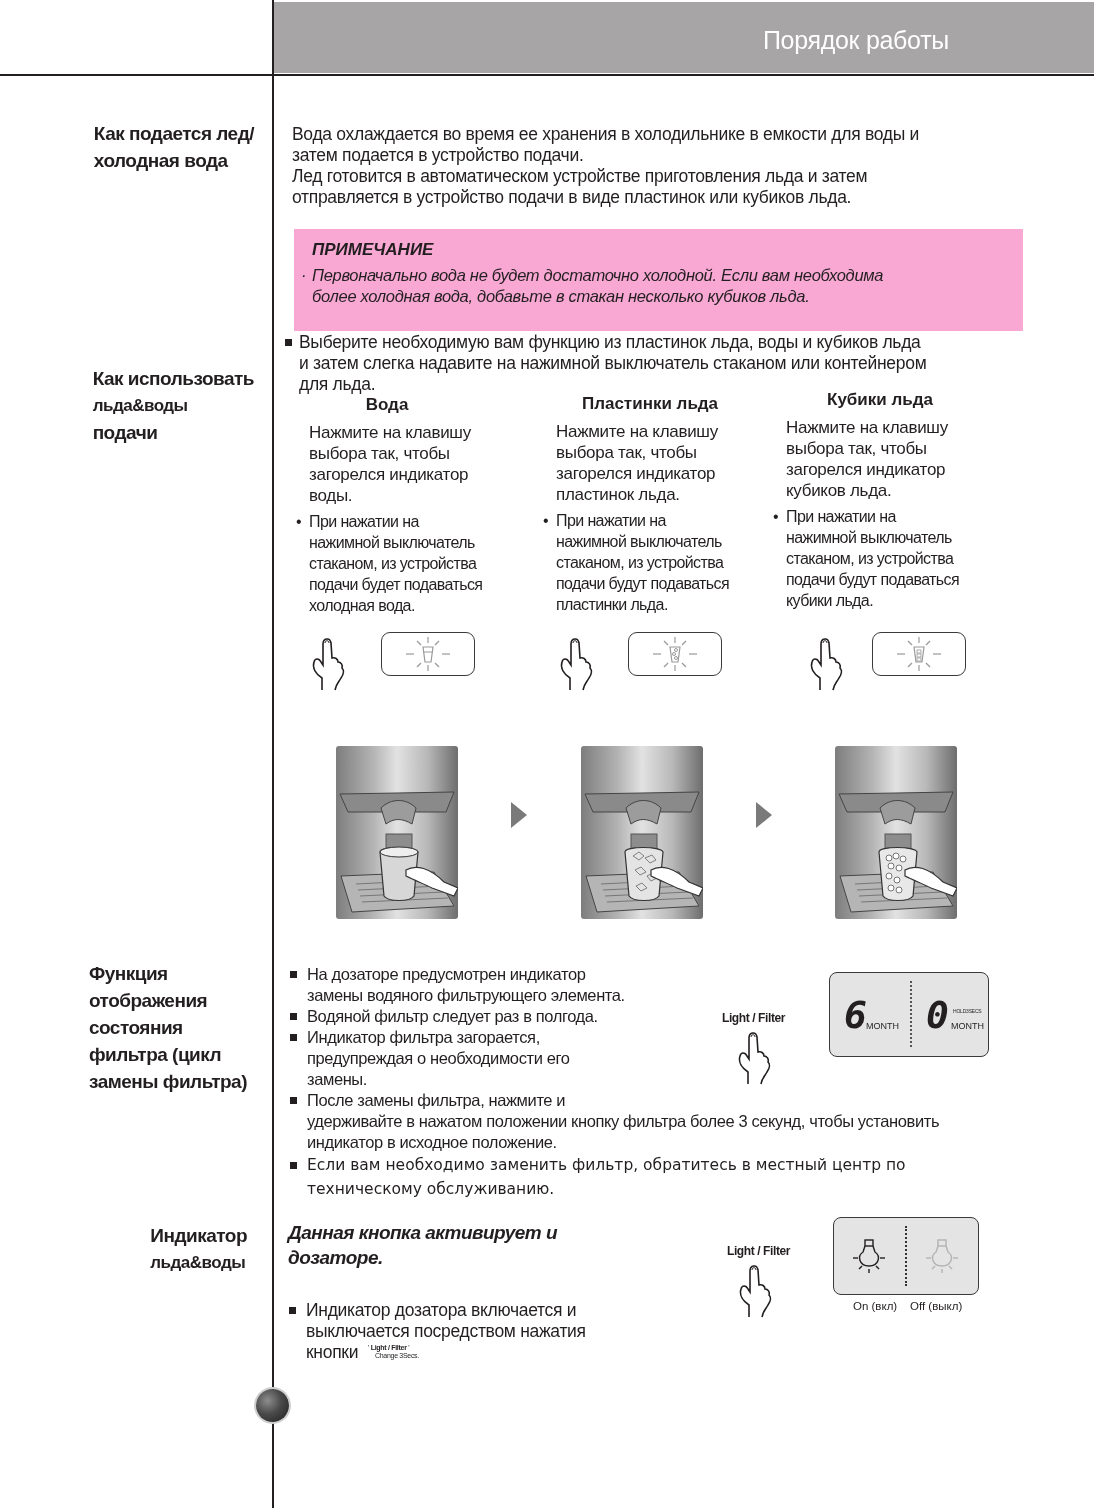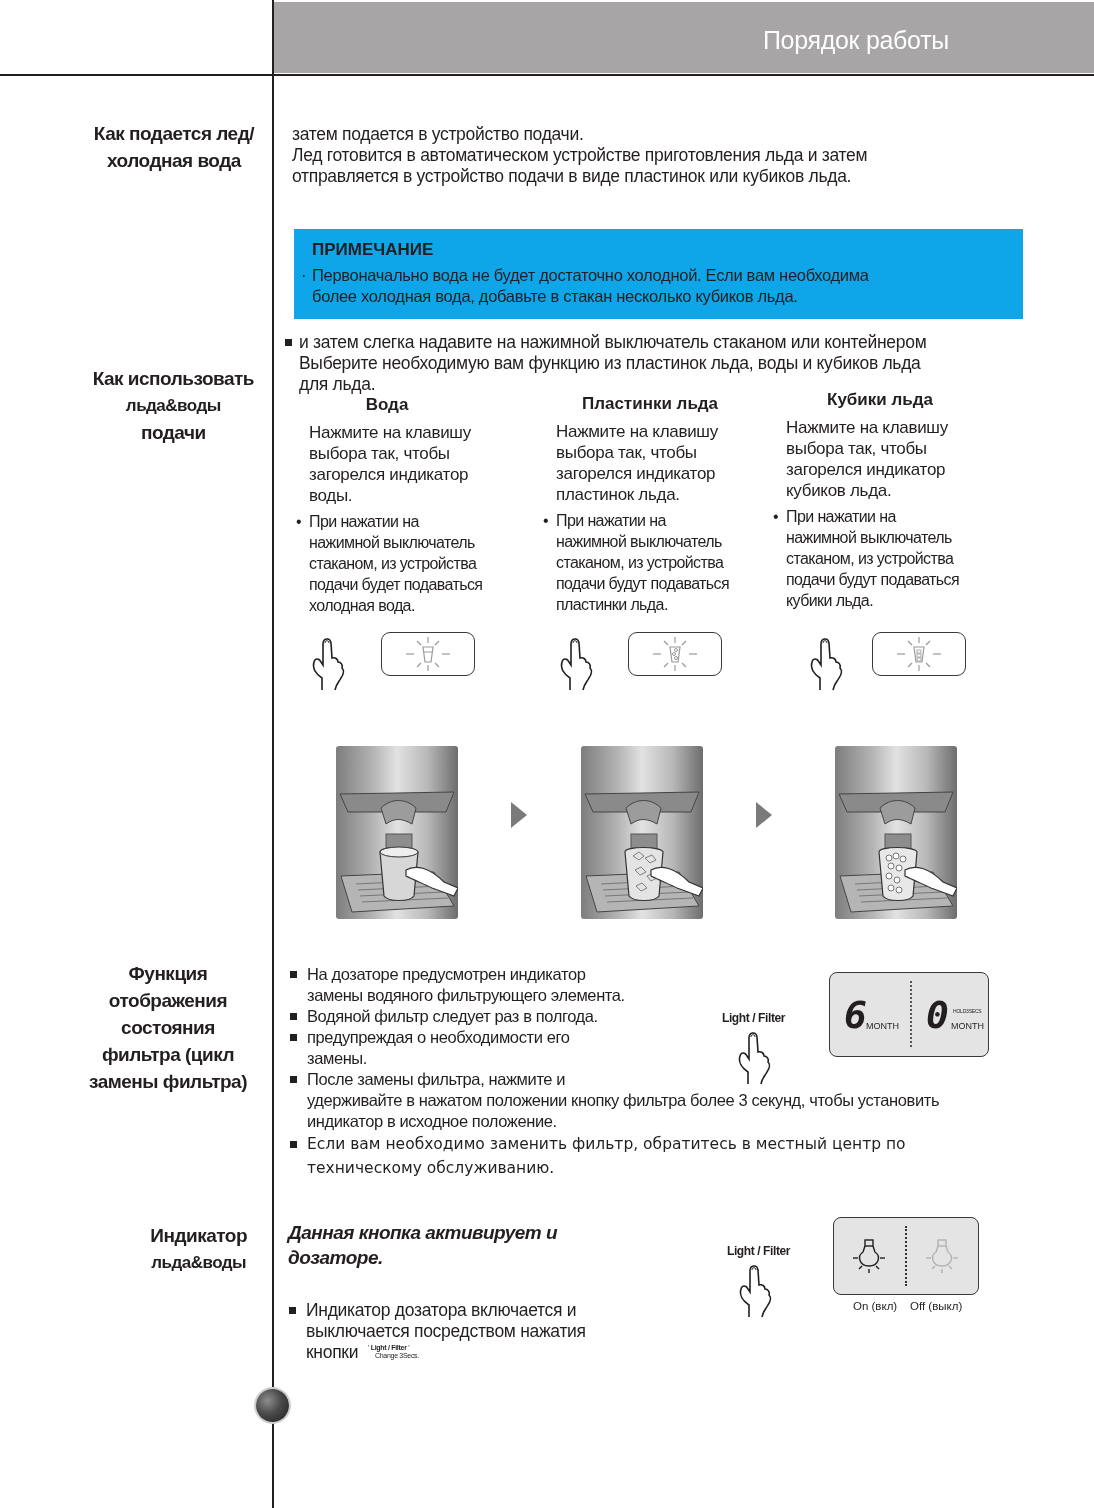--- a/index.html
+++ b/index.html
@@ -5,23 +5,23 @@
   html, body { margin: 0; padding: 0; background: #ffffff; }
   body { width: 1094px; height: 1508px; position: relative; overflow: hidden;
          font-family: "Liberation Sans", "DejaVu Sans", sans-serif; color: #231f20; }
   .abs { position: absolute; }
   
   .vline { position: absolute; left: 272px; top: 0; width: 2px; height: 1508px; background: #231f20; }
   .hline { position: absolute; left: 0; top: 74px; width: 1094px; height: 2px; background: #231f20; }
   .header-bar { position: absolute; left: 274px; top: 2px; width: 820px; height: 71px; background: #a7a5a6; }
   .header-title { position: absolute; right: 145px; top: 24px; color: #ffffff; font-size: 25px; letter-spacing: -0.3px; }
 
-  .sec-label { position: absolute; right: 840px; text-align: center; font-weight: bold; font-size: 19px; line-height: 27px; letter-spacing: -0.5px; color: #231f20; }
+  .sec-label { position: absolute; right: 840px; text-align: left; font-weight: bold; font-size: 19px; line-height: 27px; letter-spacing: -0.5px; color: #231f20; }
   .body-text { font-size: 17.5px; line-height: 21px; letter-spacing: -0.3px; }
-  .note-box { position: absolute; left: 294px; top: 229px; width: 729px; height: 90px; background: #0ea5e9; }
+  .note-box { position: absolute; left: 294px; top: 229px; width: 729px; height: 102px; background: #f9a8d4; font-style: italic; }
   .note-title { position: absolute; left: 18px; top: 11px; font-weight: bold; font-size: 17px; }
   .note-text { position: absolute; left: 7px; top: 36px; font-size: 16.5px; line-height: 21px; letter-spacing: -0.3px; }
 
   .col-head { position: absolute; font-weight: bold; font-size: 17px; text-align: center; }
   .col-body { position: absolute; font-size: 17px; line-height: 21px; letter-spacing: -0.3px; }
   .col-bullet { position: absolute; font-size: 16px; line-height: 21px; letter-spacing: -0.6px; }
   .col-bullet .dot { position: absolute; left: -13px; top: 0; }
 
   .panel { position: absolute; width: 92px; height: 42px; border: 1.5px solid #3a3a3a; border-radius: 9px; background: #fff; }
   .hand { position: absolute; }
@@ -50,20 +50,21 @@
   <div class="header-title">Порядок работы</div>
 </div>
 <div class="vline"></div>
 <div class="hline"></div>
 
 <div class="sec-label" style="top:120px;">
   <div>Как подается лед/</div>
   <div>холодная вода</div>
 </div>
 <div class="abs body-text" style="left:292px; top:124px;">
+  <div>Вода охлаждается во время ее хранения в холодильнике в емкости для воды и</div>
   <div>затем подается в устройство подачи.</div>
   <div>Лед готовится в автоматическом устройстве приготовления льда и затем</div>
   <div>отправляется в устройство подачи в виде пластинок или кубиков льда.</div>
 </div>
 <div class="note-box">
   <div class="note-title">ПРИМЕЧАНИЕ</div>
   <div class="note-text">
     <span style="position:absolute; left:0; top:0;">·</span>
     <div style="padding-left:11px;">
       <div>Первоначально вода не будет достаточно холодной. Если вам необходима</div>
@@ -72,22 +73,22 @@
   </div>
 </div>
 
 <div class="sec-label" style="top:329px;margin-top:36px;">
   <div>Как использовать</div>
   <div style="font-size:17px;">льда&amp;воды</div>
   <div>подачи</div>
 </div>
 <div class="abs" style="left:299px; top:332px; font-size:17.5px; line-height:21px; letter-spacing:-0.3px;">
   <span style="position:absolute; left:-14px; top:7px; width:7px; height:7px; background:#231f20;"></span>
+  <div>Выберите необходимую вам функцию из пластинок льда, воды и кубиков льда</div>
   <div>и затем слегка надавите на нажимной выключатель стаканом или контейнером</div>
-  <div>Выберите необходимую вам функцию из пластинок льда, воды и кубиков льда</div>
   <div>для льда.</div>
 </div>
 
 <div class="col-head" style="left:324px; top:395px; width:126px;">Вода</div>
 <div class="col-head" style="left:555px; top:394px; width:190px;">Пластинки льда</div>
 <div class="col-head" style="left:800px; top:390px; width:160px;">Кубики льда</div>
 
 <div class="col-body" style="left:309px; top:422px;">
   <div>Нажмите на клавишу</div>
   <div>выбора так, чтобы</div>
@@ -281,20 +282,21 @@
     <span class="bullet-sq"></span>
     <div>На дозаторе предусмотрен индикатор</div>
     <div>замены водяного фильтрующего элемента.</div>
   </div>
   <div class="item">
     <span class="bullet-sq"></span>
     <div>Водяной фильтр следует раз в полгода.</div>
   </div>
   <div class="item">
     <span class="bullet-sq"></span>
+    <div>Индикатор фильтра загорается,</div>
     <div>предупреждая о необходимости его</div>
     <div>замены.</div>
   </div>
   <div class="item">
     <span class="bullet-sq"></span>
     <div>После замены фильтра, нажмите и</div>
     <div>удерживайте в нажатом положении кнопку фильтра более 3 секунд, чтобы установить</div>
     <div>индикатор в исходное положение.</div>
   </div>
   <div class="item" style="font-family:'DejaVu Sans', sans-serif; font-size:15.5px; line-height:24px; letter-spacing:0;">

